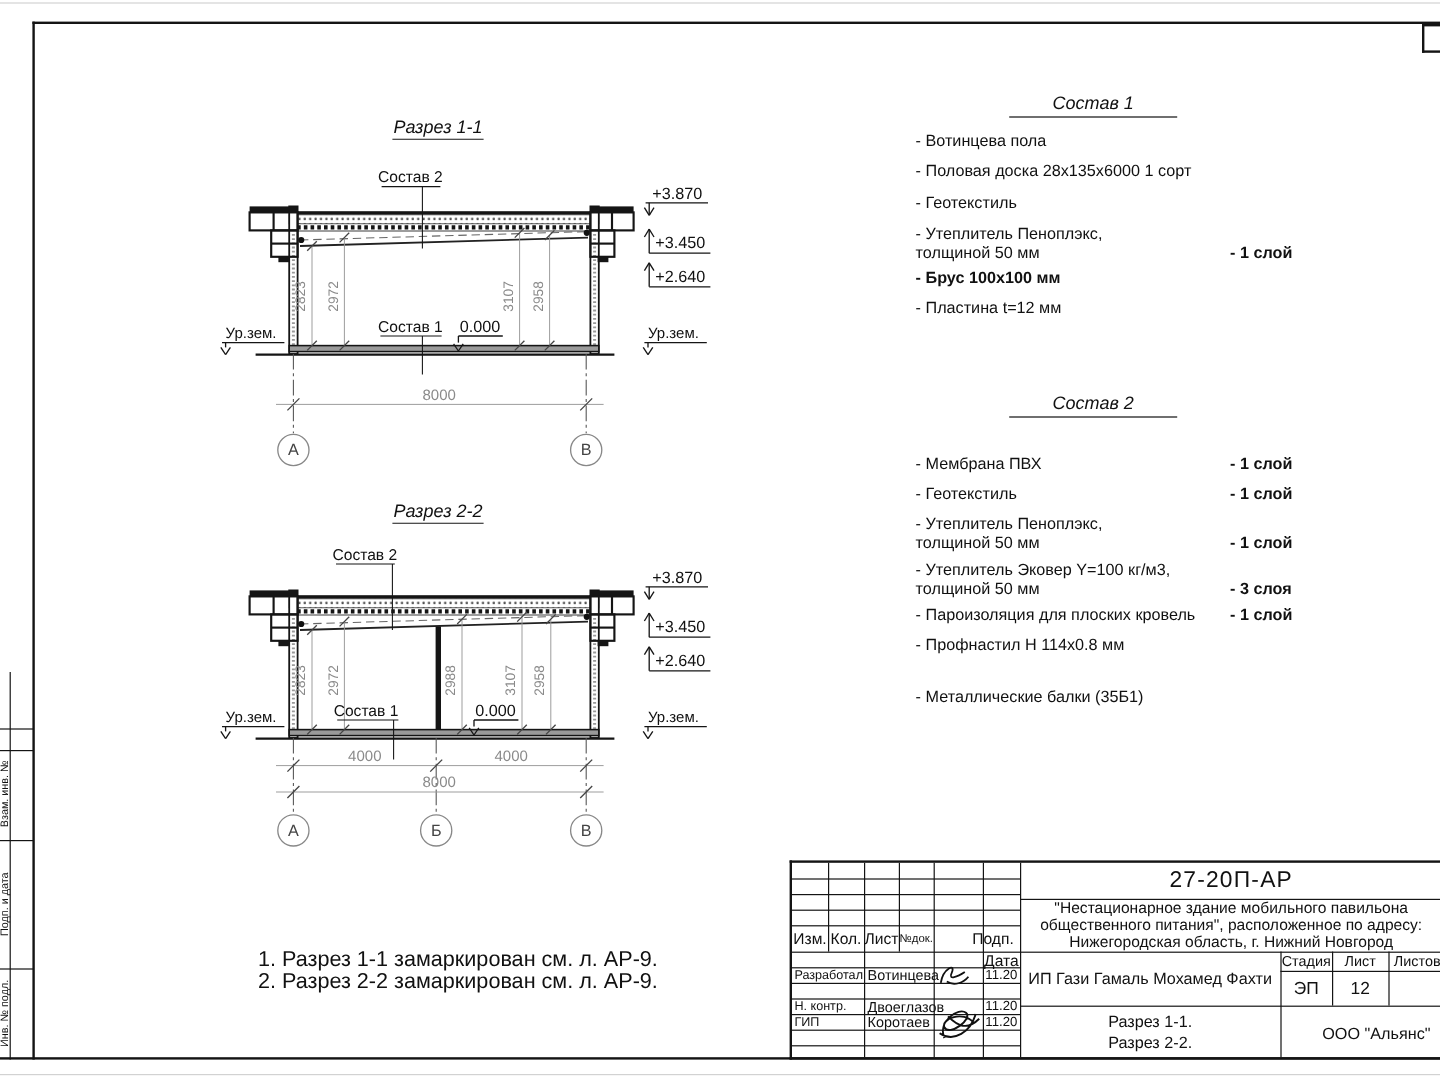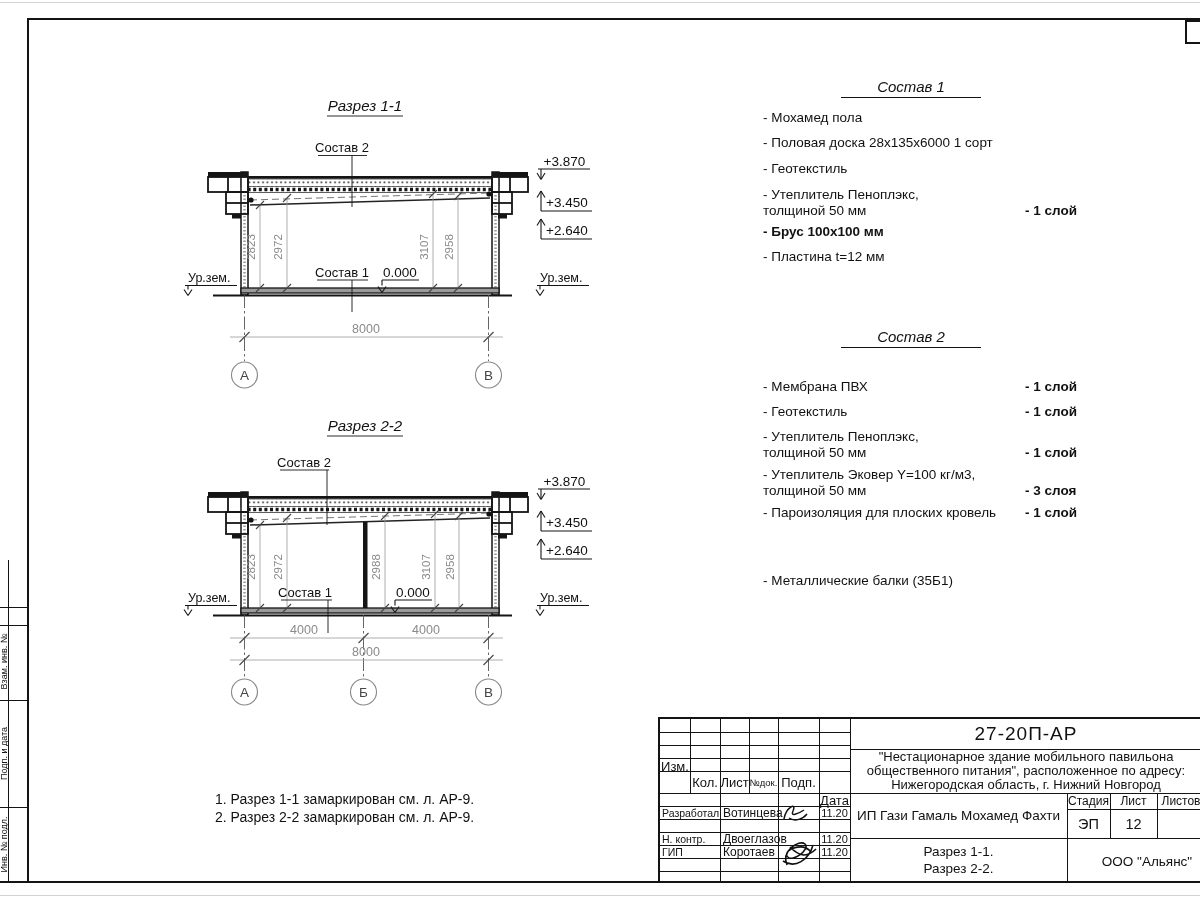--- a/index.html
+++ b/index.html
@@ -24,21 +24,21 @@
   .tick{stroke:#444;stroke-width:1.1;}
   .ev{stroke:#151515;stroke-width:1.1;}
   
   .spec{position:absolute;width:445px;font-size:13.5px;}
   .spec-title{position:absolute;left:101px;top:8px;width:140px;text-align:center;
               font-style:italic;font-size:15px;border-bottom:1.4px solid #111;padding-bottom:2px;}
   .spec-item{position:absolute;left:23px;right:0;}
   .sl{line-height:15.5px;white-space:nowrap;}
   .sq{position:absolute;left:262px;bottom:0;line-height:15.5px;white-space:nowrap;font-weight:bold;}
   
-  .notes{position:absolute;font-size:14px;line-height:17.5px;white-space:nowrap;}
+  .notes{position:absolute;font-size:18px;line-height:17.5px;white-space:nowrap;}
   
   .tb{position:absolute;left:658px;top:717px;width:542px;height:166px;
       border:2px solid #141414;border-right:none;box-sizing:border-box;}
   .tb .v{position:absolute;top:0;bottom:0;width:0;border-left:1.3px solid #141414;}
   .tb .h{position:absolute;left:0;height:0;border-top:1.1px solid #141414;}
   .tb .c{position:absolute;display:flex;align-items:center;justify-content:center;
          font-size:13px;white-space:nowrap;overflow:visible;}
   .tb .cl{justify-content:flex-start;}
   
   .side-label{position:absolute;transform:rotate(-90deg);font-size:9px;line-height:13px;
@@ -322,21 +322,21 @@
     <circle cx="183.5" cy="277" r="13" class="axc"></circle>
     <text x="183.5" y="281.5" class="t-axis" text-anchor="middle">Б</text>
     <circle cx="308.5" cy="277" r="13" class="axc"></circle>
     <text x="308.5" y="281.5" class="t-axis" text-anchor="middle">В</text>
   </g>
 </svg>
 
 <div class="spec" style="left:740px;top:70px;height:290px;">
   <div class="spec-title">Состав 1</div>
   <div class="spec-item" style="top:40px;">
-    <div class="sl">- Мохамед пола</div>
+    <div class="sl">- Вотинцева пола</div>
       <div class="sl"></div>
     <div class="sq"></div>
   </div>
   <div class="spec-item" style="top:65px;">
     <div class="sl">- Половая доска 28х135х6000 1 сорт</div>
       <div class="sl"></div>
     <div class="sq"></div>
   </div>
   <div class="spec-item" style="top:91px;">
     <div class="sl">- Геотекстиль</div>
@@ -379,20 +379,25 @@
   </div>
   <div class="spec-item" style="top:147px;">
     <div class="sl">- Утеплитель Эковер Y=100 кг/м3,</div>
       <div class="sl">толщиной 50 мм</div>
     <div class="sq">- 3 слоя</div>
   </div>
   <div class="spec-item" style="top:185px;">
     <div class="sl">- Пароизоляция для плоских кровель</div>
       <div class="sl"></div>
     <div class="sq">- 1 слой</div>
+  </div>
+  <div class="spec-item" style="top:210px;">
+    <div class="sl">- Профнастил Н 114х0.8 мм</div>
+      <div class="sl"></div>
+    <div class="sq"></div>
   </div>
   <div class="spec-item" style="top:235px;margin-top:18px;">
     <div class="sl">- Металлические балки (35Б1)</div>
       <div class="sl"></div>
     <div class="sq"></div>
   </div>
 </div>
 
 <div class="notes" style="left:215px;top:791px;">
   <div>1. Разрез 1-1 замаркирован см. л. АР-9.</div>
@@ -421,25 +426,25 @@
   <div class="h" style="top:113px;width:190px;"></div>
   <div class="h" style="top:126px;width:190px;"></div>
   <div class="h" style="top:139px;width:190px;"></div>
   <div class="h" style="top:152px;width:190px;"></div>
 
   <div class="h" style="left:190px;top:30px;width:352px;border-top-width:1.4px;"></div>
   <div class="h" style="left:190px;top:74px;width:352px;border-top-width:1.4px;"></div>
   <div class="h" style="left:407px;top:90px;width:135px;border-top-width:1.4px;"></div>
   <div class="h" style="left:190px;top:119px;width:352px;border-top-width:1.4px;"></div>
 
-  <div class="c" style="left:0;top:36px;width:30px;height:22px;">Изм.</div>
+  <div class="c" style="left:0;top:52px;width:30px;height:22px;">Изм.</div>
   <div class="c" style="left:30px;top:52px;width:30px;height:22px;">Кол.</div>
   <div class="c" style="left:60px;top:52px;width:29px;height:22px;">Лист</div>
   <div class="c" style="left:89px;top:52px;width:29px;height:22px;font-size:9.5px;">№док.</div>
-  <div class="c" style="left:118px;top:52px;width:41px;height:22px;">Подп.</div>
+  <div class="c" style="left:118px;top:52px;width:41px;height:22px;padding-left:29px;">Подп.</div>
   <div class="c" style="left:159px;top:52px;width:31px;height:22px;margin-top:18px;">Дата</div>
 
   <div class="c cl" style="left:2px;top:87px;width:58px;height:13px;font-size:10.5px;">Разработал</div>
   <div class="c cl" style="left:63px;top:87px;width:55px;height:13px;font-size:12px;">Вотинцева</div>
   <div class="c" style="left:159px;top:87px;width:31px;height:13px;font-size:11px;">11.20</div>
   <div class="c cl" style="left:2px;top:113px;width:58px;height:13px;font-size:10.5px;">Н. контр.</div>
   <div class="c cl" style="left:63px;top:113px;width:55px;height:13px;font-size:12px;">Двоеглазов</div>
   <div class="c" style="left:159px;top:113px;width:31px;height:13px;font-size:11px;">11.20</div>
   <div class="c cl" style="left:2px;top:126px;width:58px;height:13px;font-size:10.5px;">ГИП</div>
   <div class="c cl" style="left:63px;top:126px;width:55px;height:13px;font-size:12px;">Коротаев</div>

